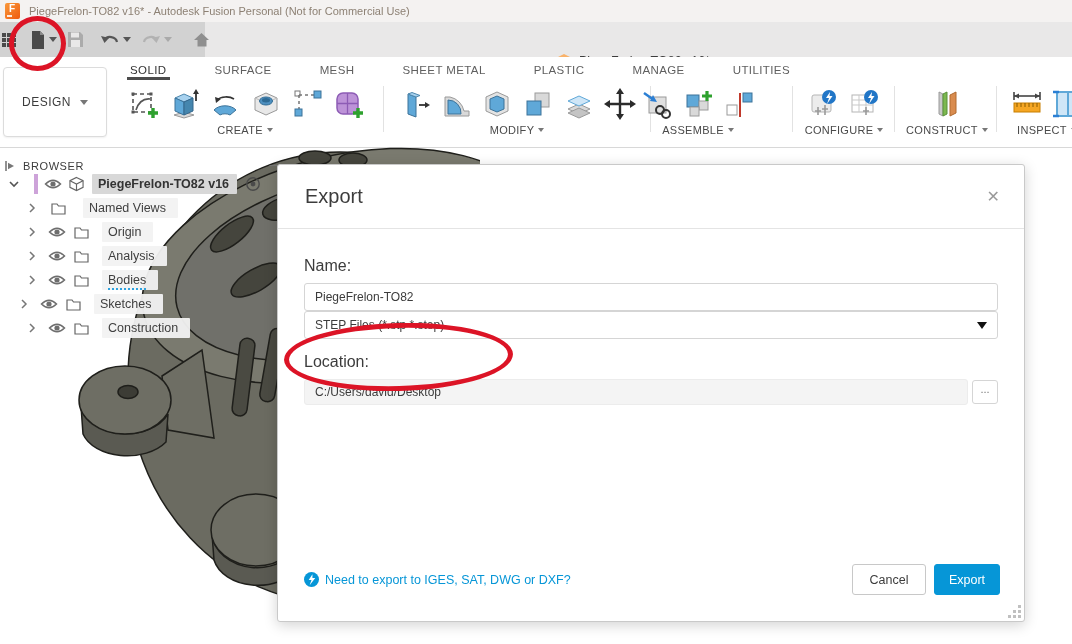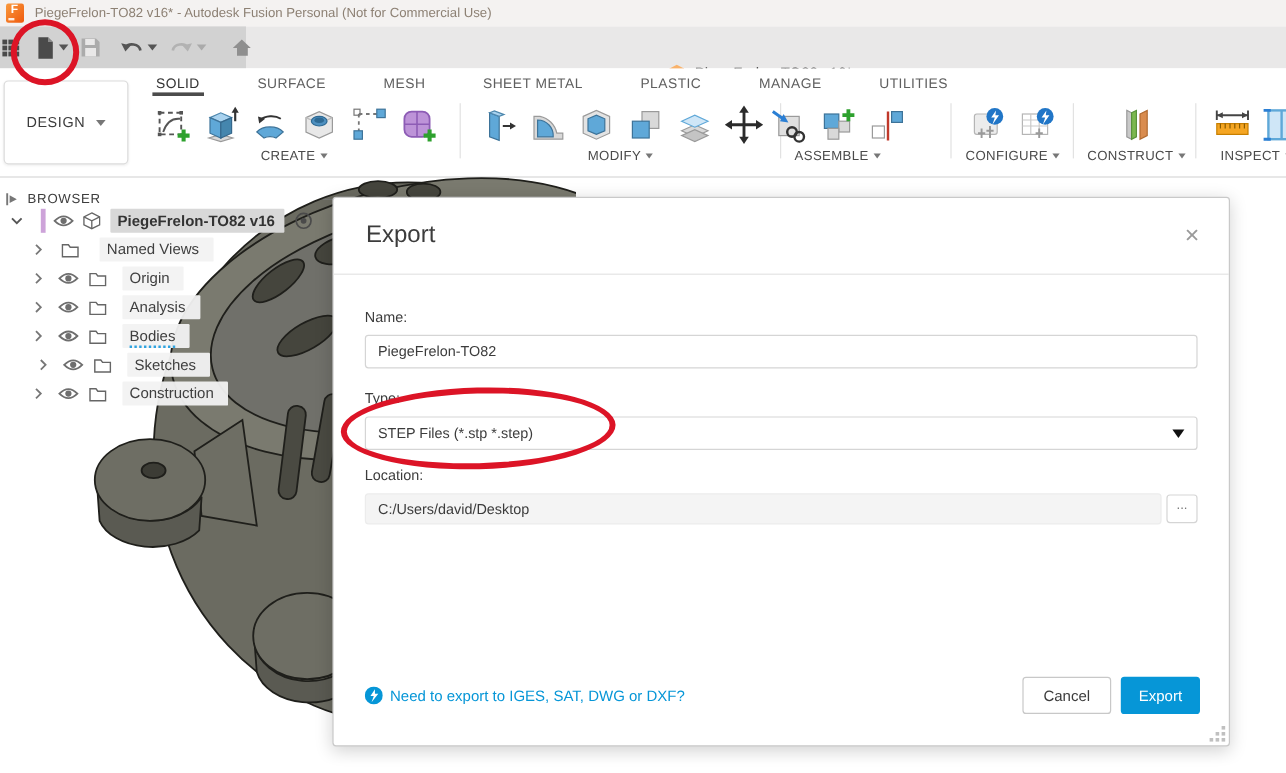--- a/index.html
+++ b/index.html
@@ -69,21 +69,21 @@
   
   .model{position:absolute;left:50px;top:138px;z-index:1;}
 
   
   .dialog{position:absolute;left:277px;top:164px;width:748px;height:458px;background:#fff;
           border:1px solid #c9c9c9;border-radius:3px;box-shadow:0 3px 14px rgba(0,0,0,.18);z-index:5;}
   .dlg-head{height:64px;border-bottom:1px solid #e4e4e4;display:flex;align-items:center;}
   .dlg-title{font-size:20px;color:#3c3c3c;margin-left:27px;}
   .dlg-close{margin-left:auto;margin-right:24px;font-size:16px;color:#9a9a9a;cursor:default;}
   .dlg-body{padding:28px 26px 0 26px;}
-  .flabel{font-size:12px;color:#3c3c3c;margin-bottom:8px;}
+  .flabel{font-size:16px;color:#3c3c3c;margin-bottom:8px;}
   .tinput{width:100%;height:28px;border:1px solid #d5d5d5;border-radius:3px;font-size:12px;color:#3c3c3c;
           font-family:"Liberation Sans",sans-serif;padding:0 10px;outline:none;}
   .selectbox{width:100%;height:28px;border:1px solid #d5d5d5;border-radius:3px;display:flex;align-items:center;
              font-size:12px;color:#3c3c3c;padding:0 10px;}
   .selectbox .sc{margin-left:auto;width:0;height:0;border-left:5px solid transparent;
                  border-right:5px solid transparent;border-top:7px solid #111;}
   .locrow{display:flex;align-items:center;gap:4px;}
   .locfield{flex:1;height:26px;background:#f4f4f4;border:1px solid #ececec;border-radius:3px;
             font-size:12px;color:#3c3c3c;display:flex;align-items:center;padding:0 10px;}
   .browse{width:26px;height:24px;border:1px solid #d5d5d5;border-radius:3px;background:#fff;color:#777;
@@ -520,21 +520,21 @@
       <svg width="18" height="12" viewBox="0 0 18 12" style="margin-left:10px">
         <path d="M1.5,6 Q9,-1.5 16.5,6 Q9,13.5 1.5,6 z" fill="none" stroke="#6e6e6e" stroke-width="1.5"></path>
         <circle cx="9" cy="6" r="2.6" fill="#6e6e6e"></circle>
       </svg>
       <svg width="15" height="13" viewBox="0 0 15 13" style="margin-left:8px">
         <path d="M1,2 h5 l1.5,2 H14 V12 H1 z" fill="none" stroke="#666" stroke-width="1.2"></path>
       </svg>
       <span class="pill underl" style="margin-left:13px">Bodies</span>
     </div>
 
-    <div class="brow" style="padding-left:30px">
+    <div class="brow" style="padding-left:18px">
       <svg class="chev" viewBox="0 0 12 12">
         <polyline points="4,2 8,6 4,10" fill="none" stroke="#777" stroke-width="1.5"></polyline>
       </svg>
       <svg width="18" height="12" viewBox="0 0 18 12" style="margin-left:10px">
         <path d="M1.5,6 Q9,-1.5 16.5,6 Q9,13.5 1.5,6 z" fill="none" stroke="#6e6e6e" stroke-width="1.5"></path>
         <circle cx="9" cy="6" r="2.6" fill="#6e6e6e"></circle>
       </svg>
       <svg width="15" height="13" viewBox="0 0 15 13" style="margin-left:8px">
         <path d="M1,2 h5 l1.5,2 H14 V12 H1 z" fill="none" stroke="#666" stroke-width="1.2"></path>
       </svg>
@@ -558,21 +558,20 @@
 
   <div class="dialog">
     <div class="dlg-head">
       <span class="dlg-title">Export</span>
       <span class="dlg-close">✕</span>
     </div>
     <div class="dlg-body">
       <div class="flabel">Name:</div>
       <input class="tinput" type="text" value="PiegeFrelon-TO82" style="">
 
-      <div class="flabel" style="margin-top:18px">Type:</div>
       <div class="selectbox">
         <span>STEP Files (*.stp *.step)</span>
         <span class="sc"></span>
       </div>
 
       <div class="flabel" style="margin-top:14px">Location:</div>
       <div class="locrow">
         <div class="locfield">
           <span>C:/Users/david/Desktop</span>
         </div>

